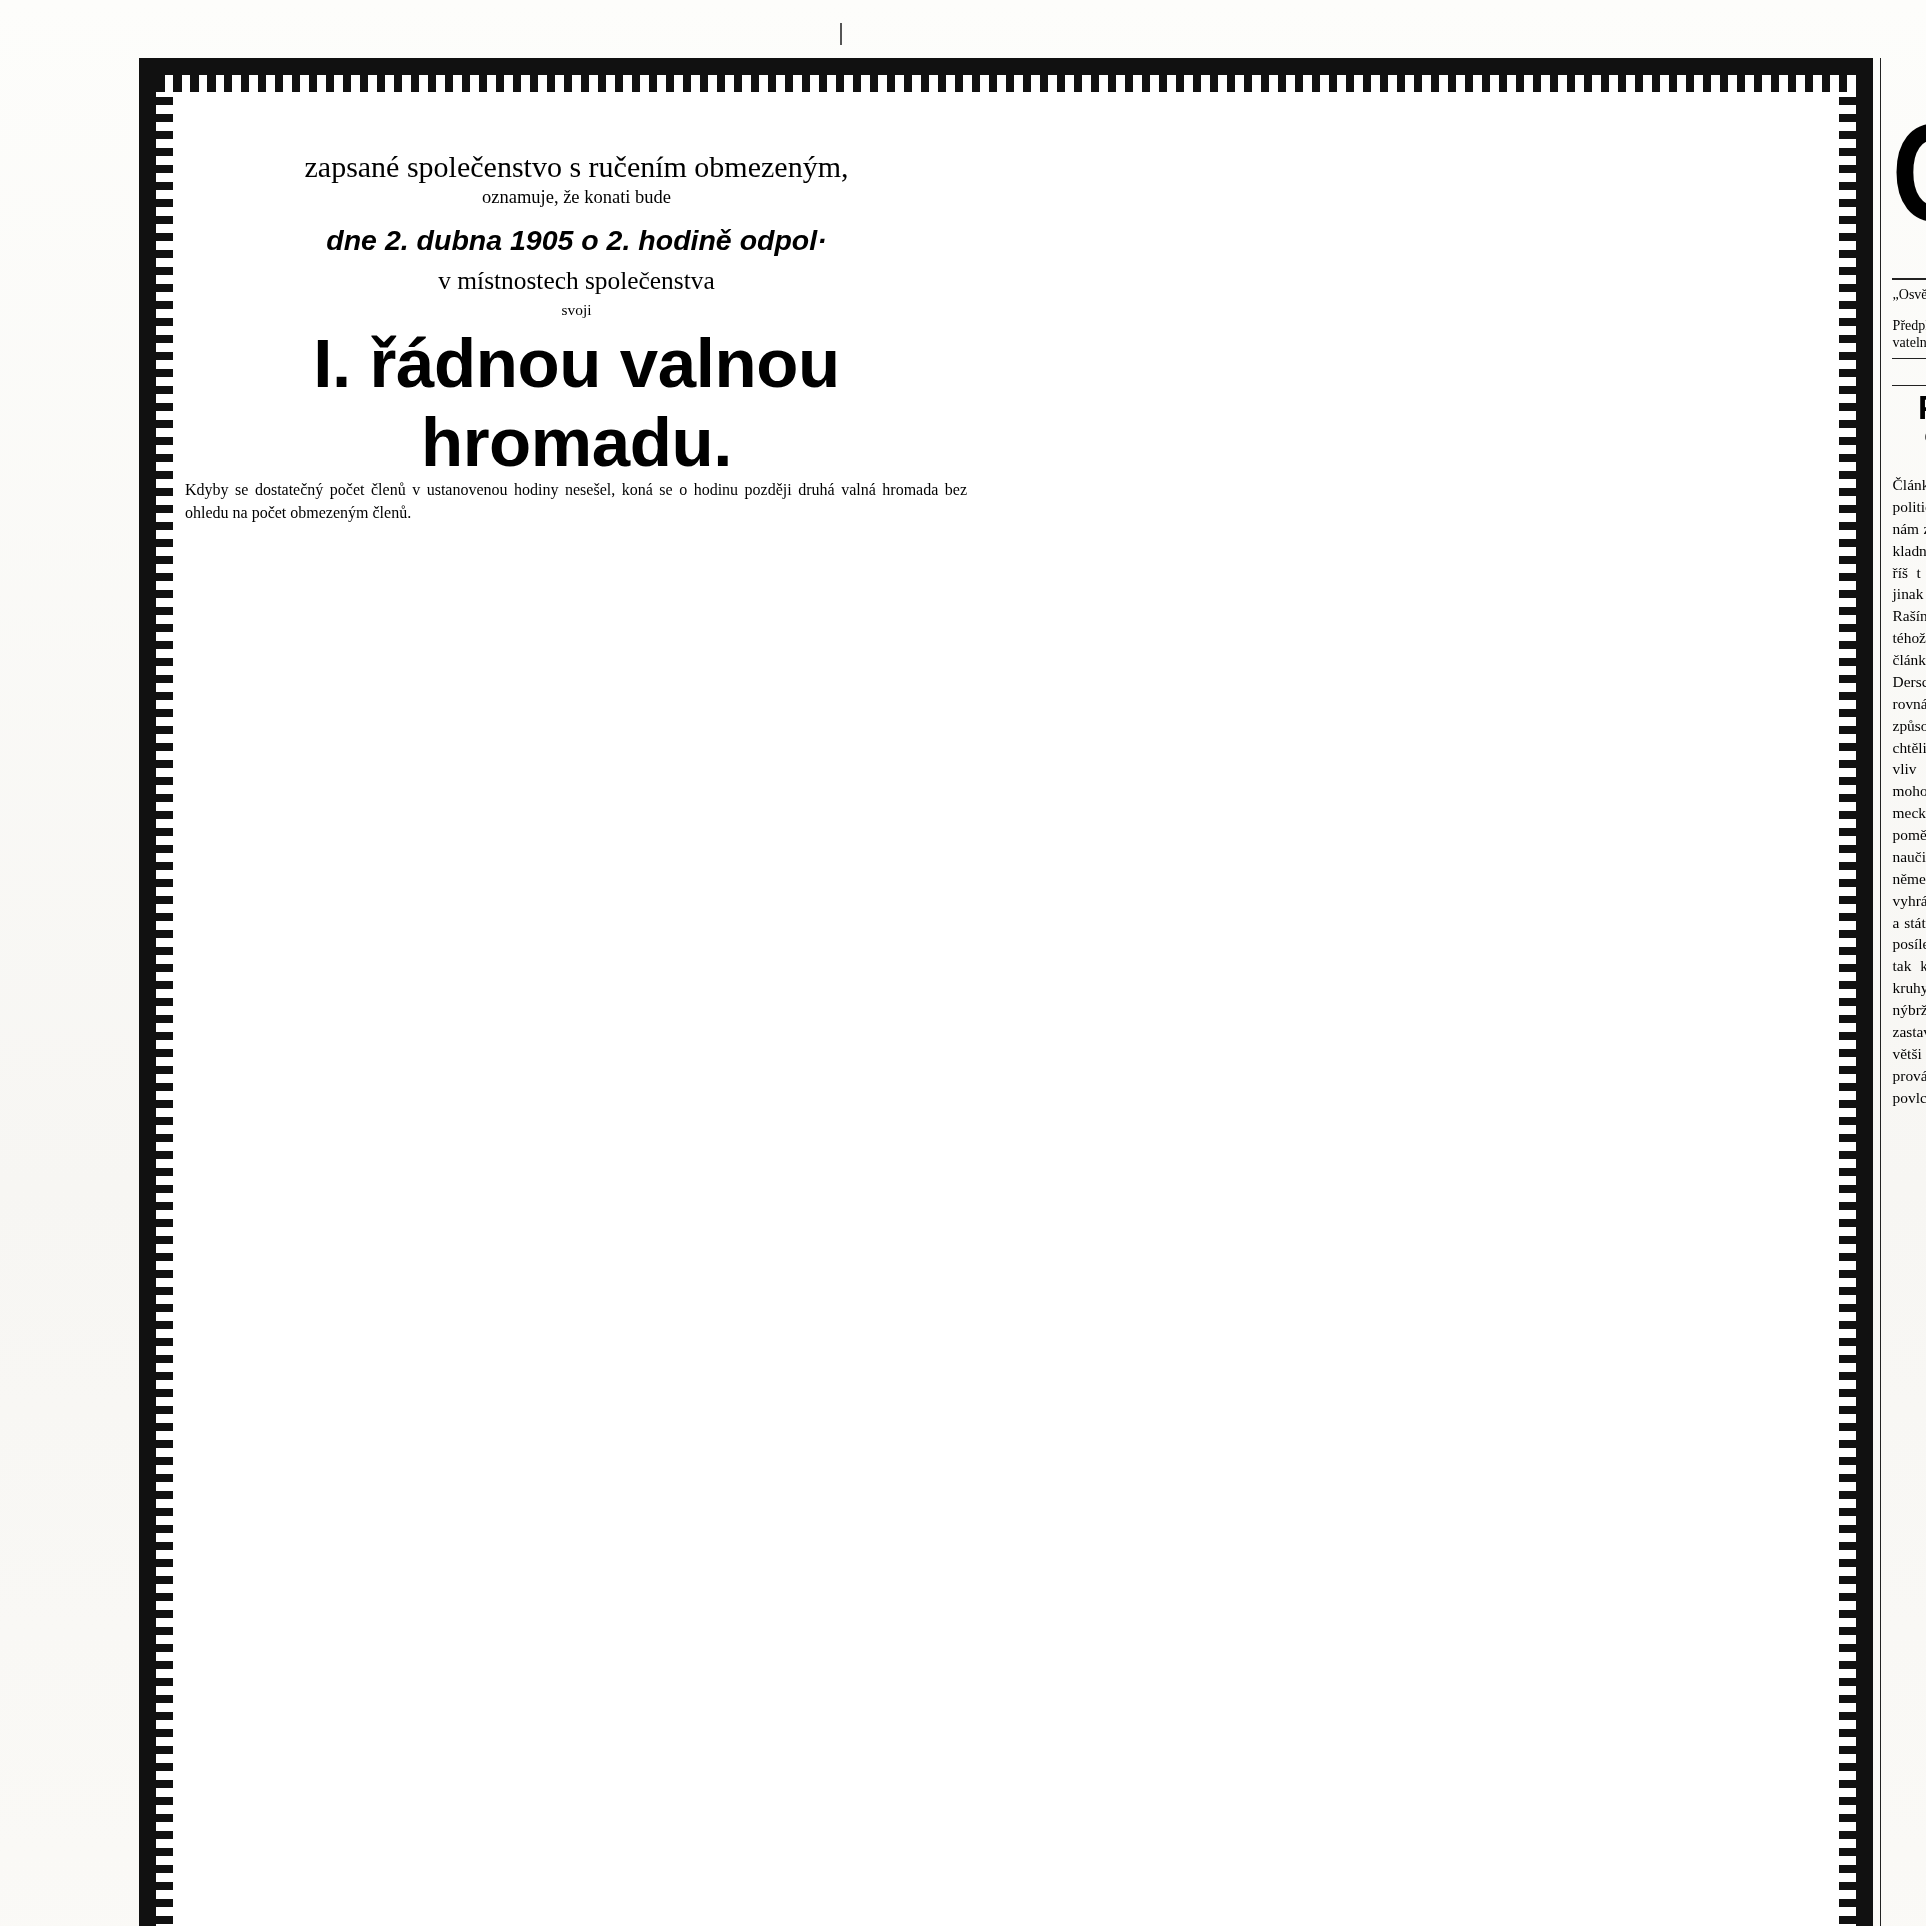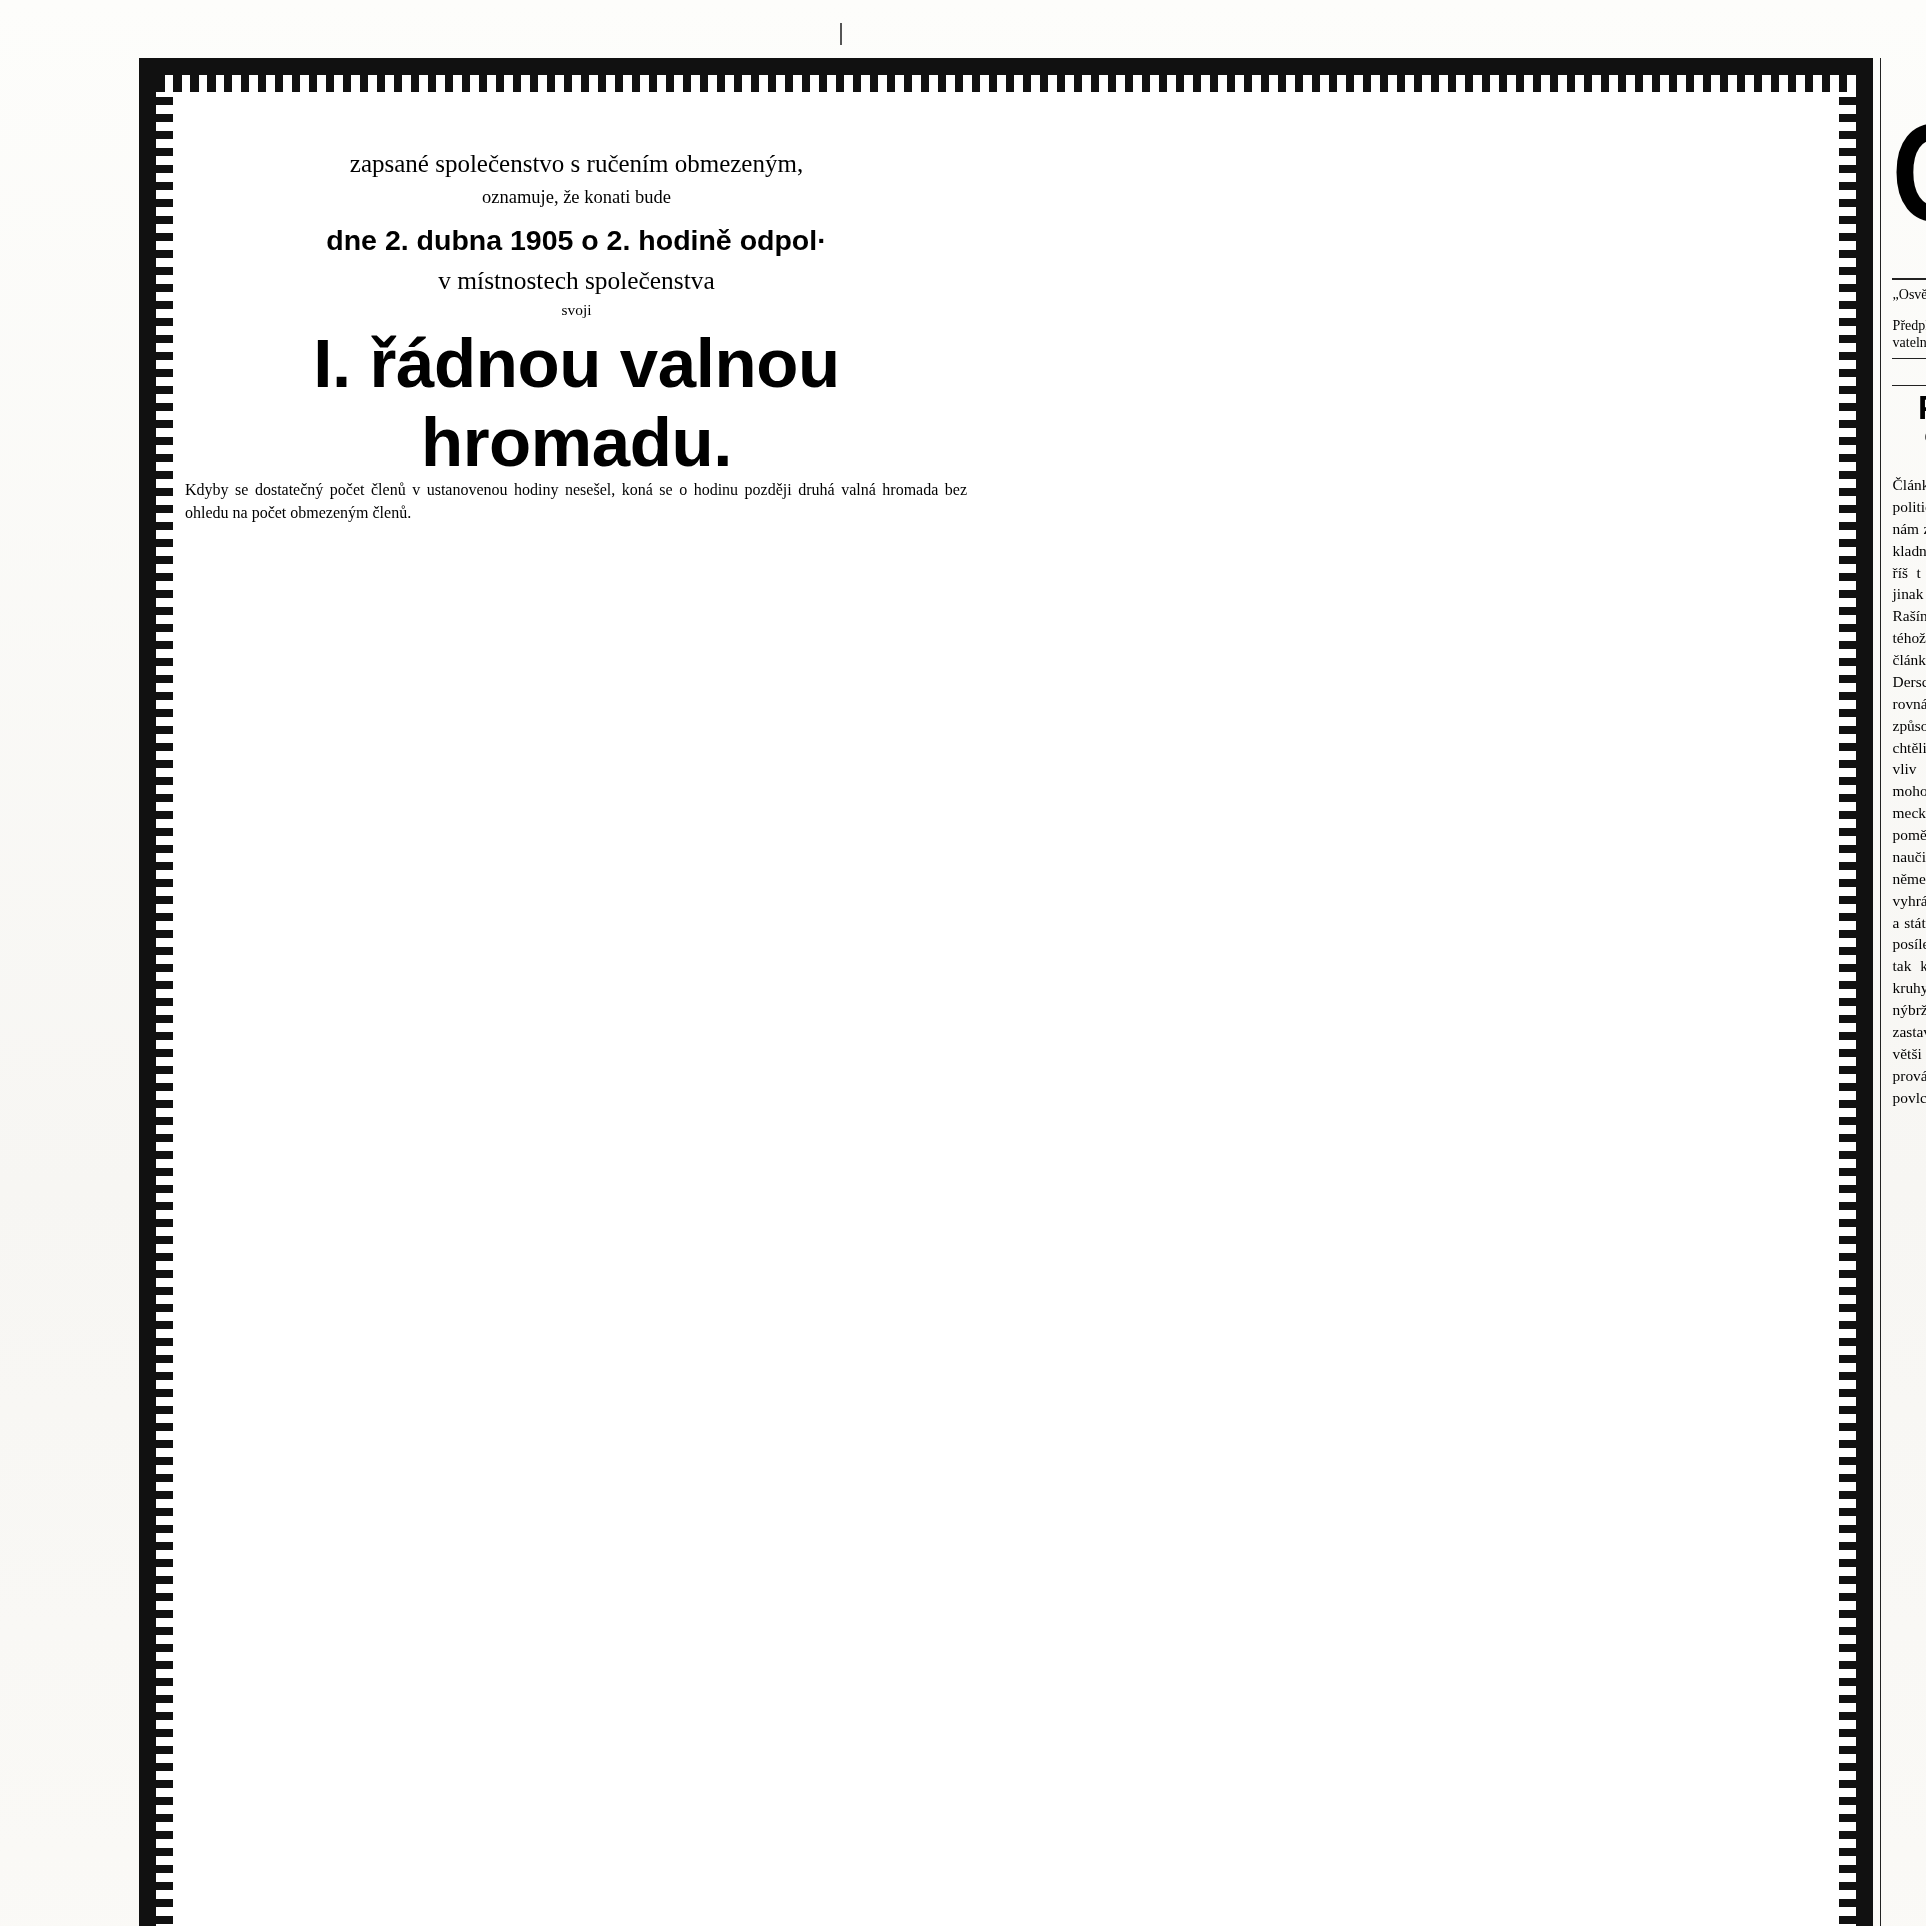--- a/index.html
+++ b/index.html
@@ -477,31 +477,31 @@
       repeating-linear-gradient(0deg, #111 0 8.5px, #fff 8.5px 17px) left/17px 100% no-repeat,
       repeating-linear-gradient(0deg, #111 0 8.5px, #fff 8.5px 17px) right/17px 100% no-repeat,
       #fff;
   }
   .bk-t1 {
     position:absolute; left: 27px; top: 42px; width: 821px;
     text-align:center; font-size: 33px;
   }
   .bk-t2 {
     position:absolute; left: 27px; top: 92px; width: 821px;
-    text-align:center; font-size: 25px;
+    text-align:center; font-size: 30px;
   }
   .bk-t3 {
     position:absolute; left: 27px; top: 129px; width: 821px;
     text-align:center; font-size: 18.5px;
   }
   .bk-t4 {
     position:absolute; left: 27px; top: 166px; width: 821px;
     text-align:center;
     font-family:"Liberation Sans", sans-serif;
-    font-weight:700; font-size: 28.5px;
+    font-weight:700; font-size: 28.5px; font-style: italic;
   }
   .bk-t5 {
     position:absolute; left: 27px; top: 208px; width: 821px;
     text-align:center; font-size: 25.4px;
   }
   .bk-t6 {
     position:absolute; left: 27px; top: 243px; width: 821px;
     text-align:center; font-size: 15.4px;
   }
   .bk-t7 {

